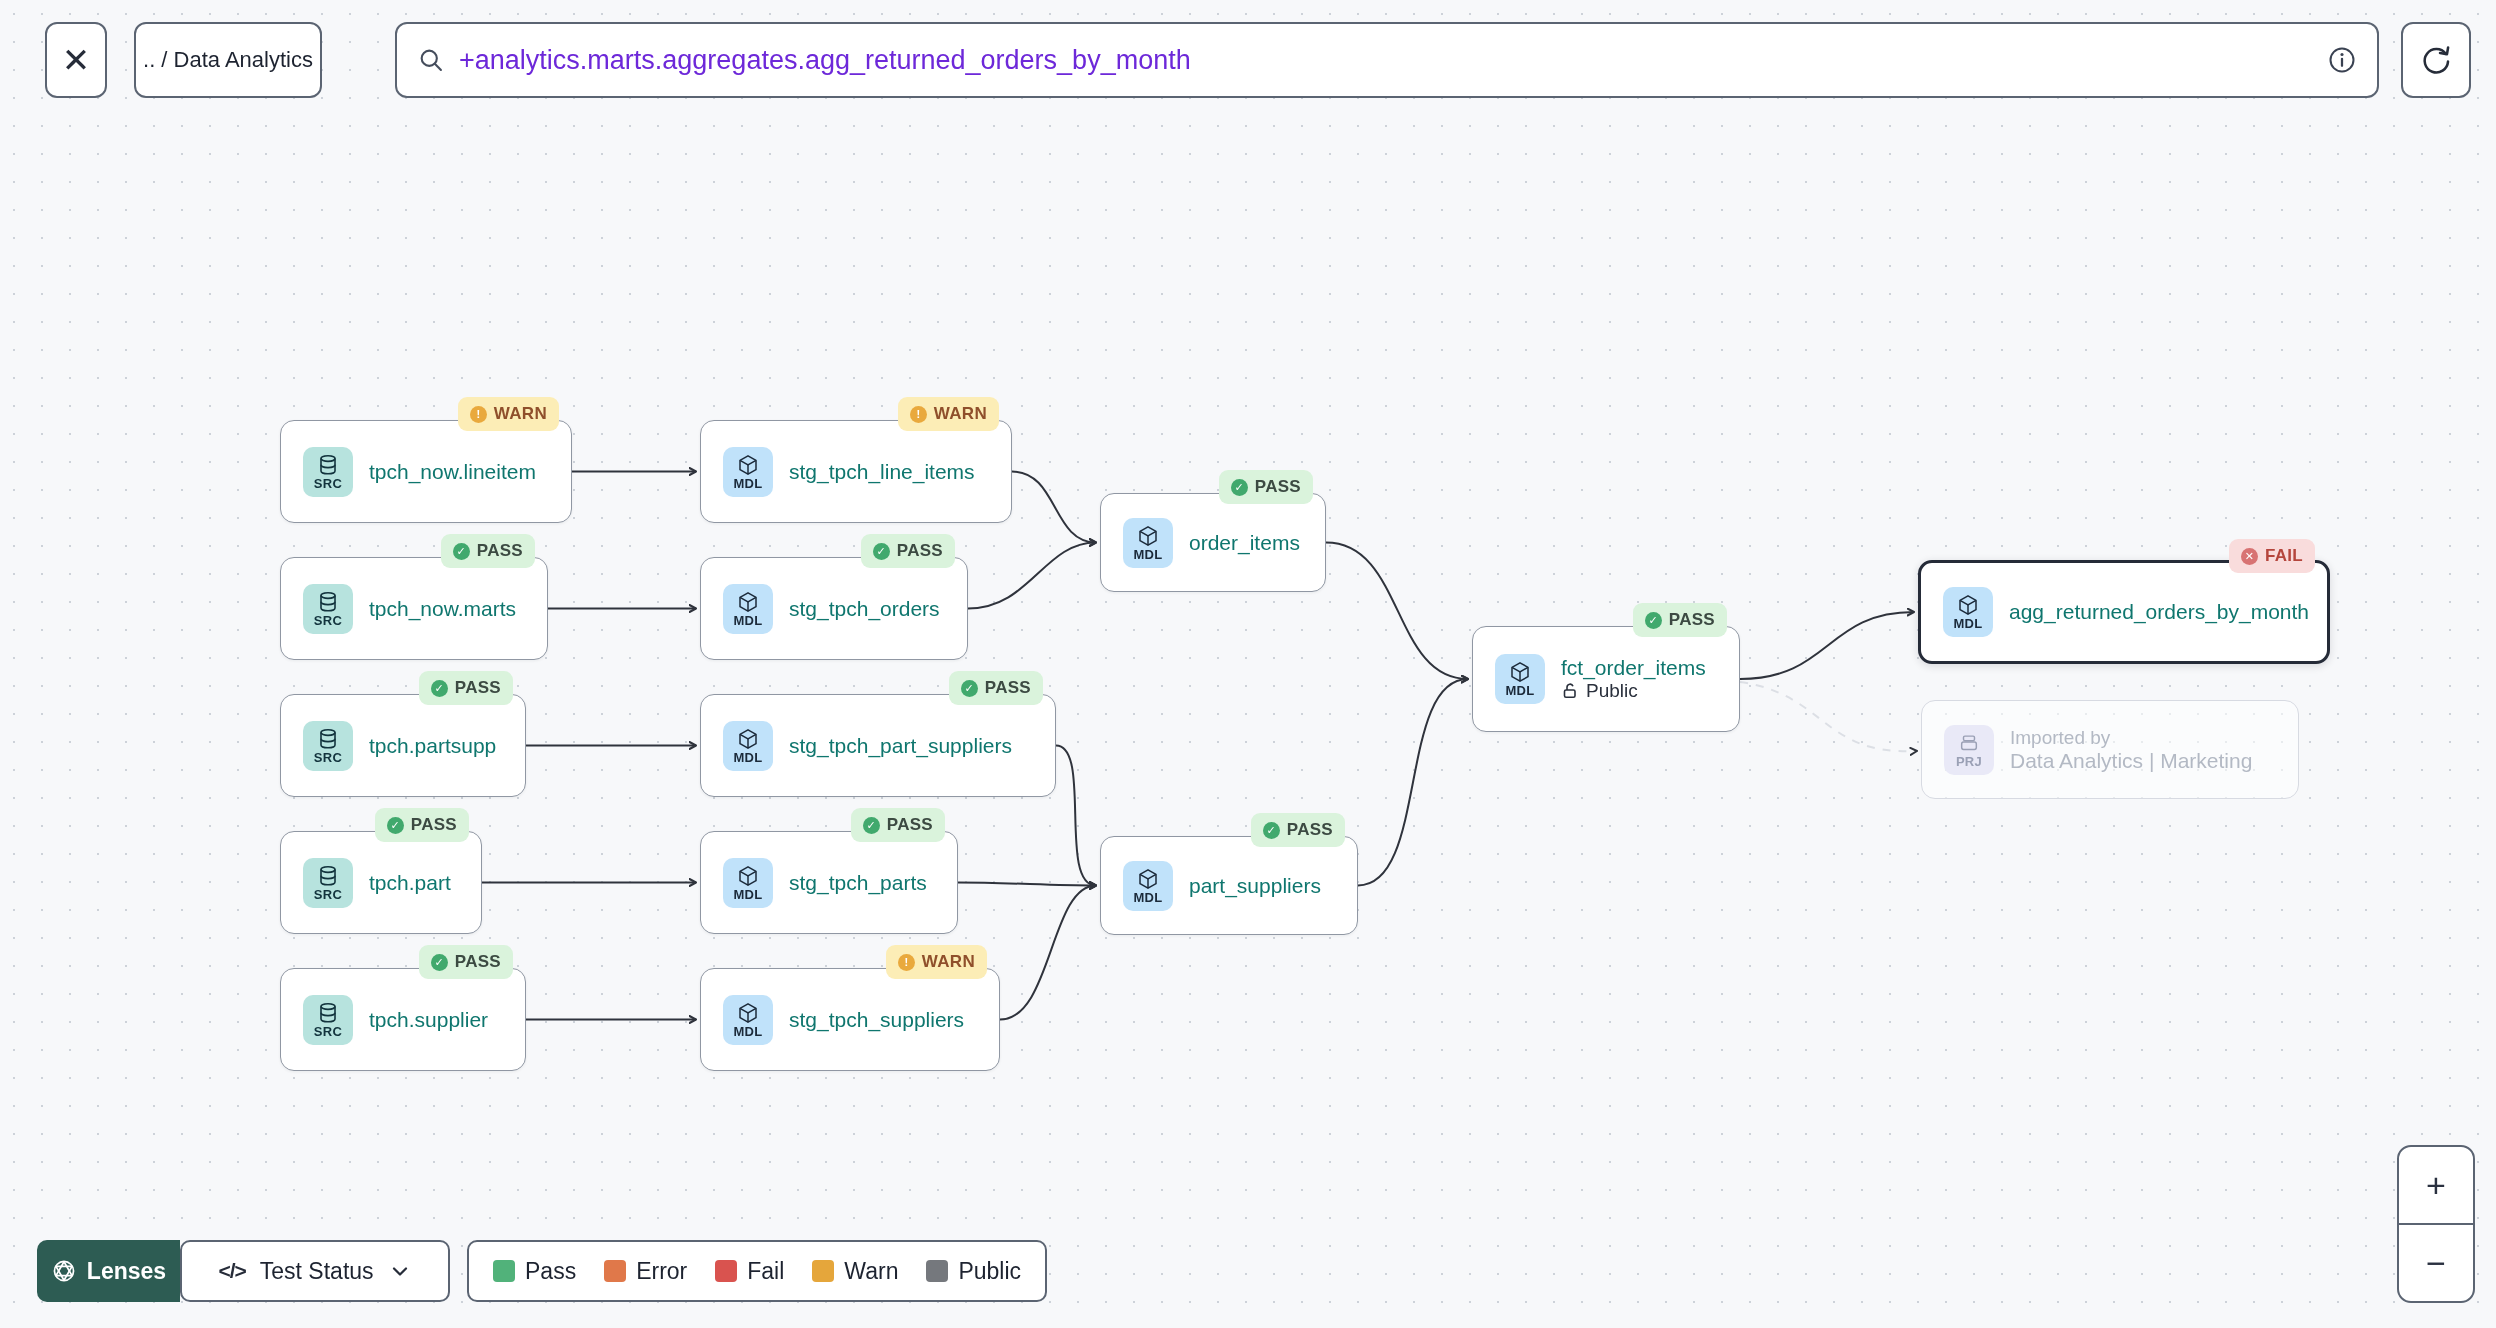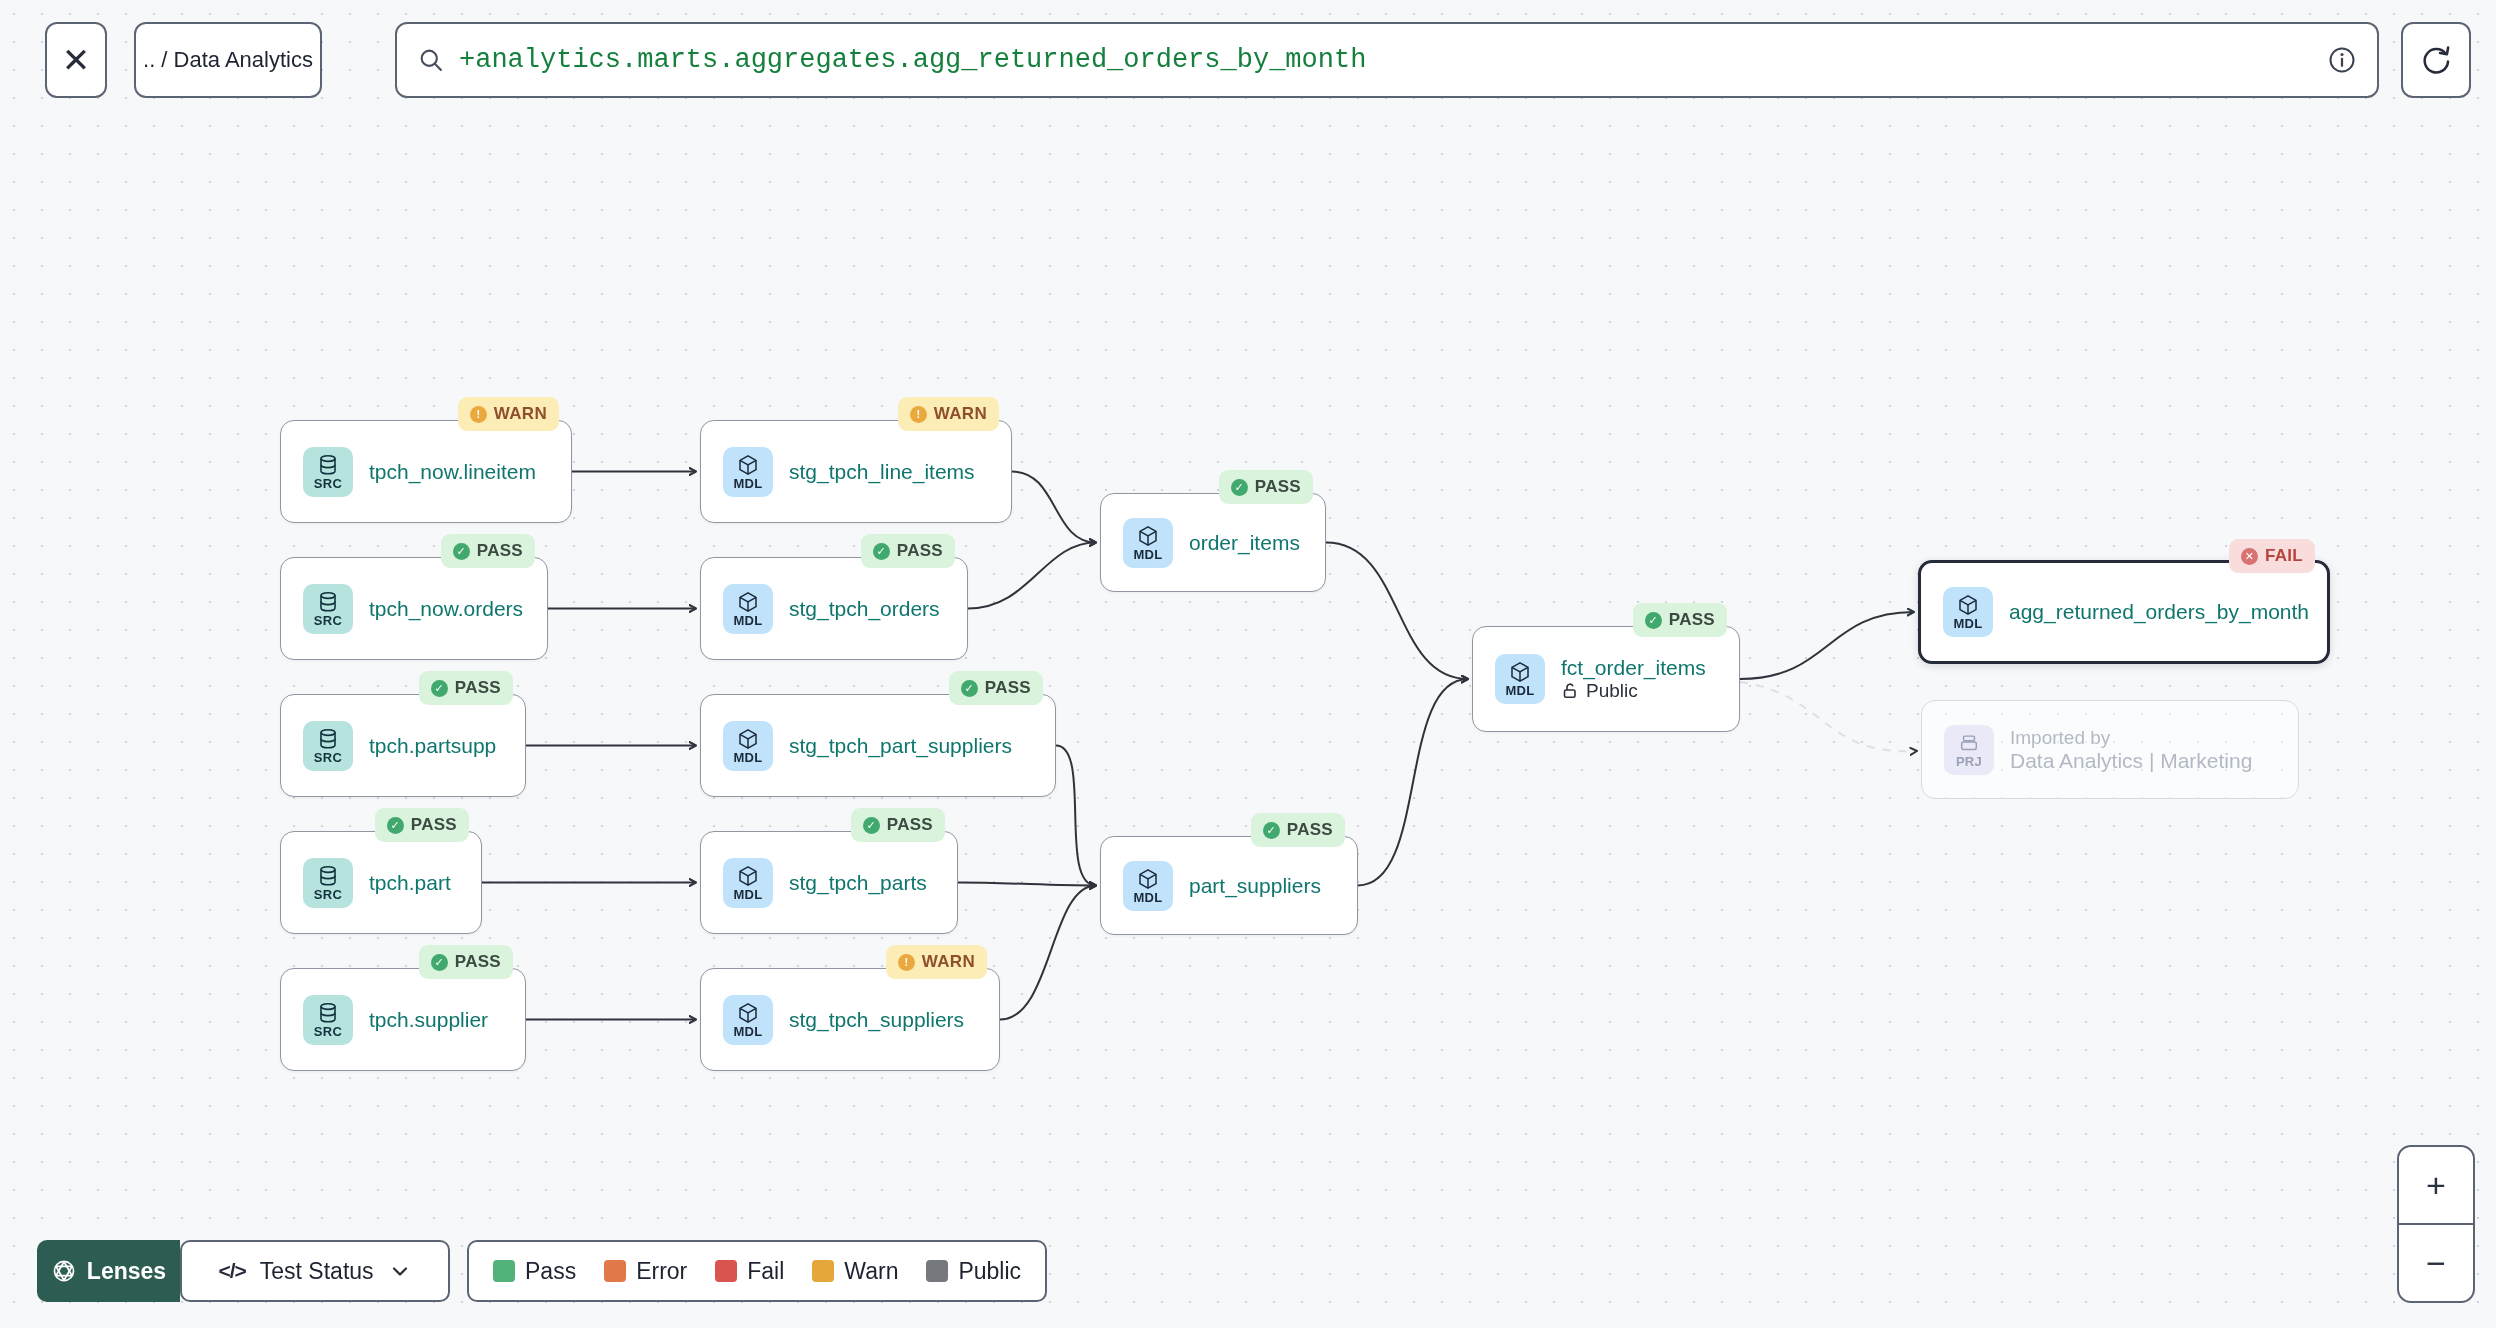--- a/index.html
+++ b/index.html
@@ -18,21 +18,21 @@
     display:flex;align-items:center;justify-content:center;
   }
   .close-btn{left:45px;top:22px;width:62px;height:76px;font-size:34px;font-weight:300;color:#262c39;cursor:pointer;}
   .crumb{left:134px;top:22px;width:188px;height:76px;font-size:22px;color:#1d2330;cursor:pointer;}
   .searchbox{
     left:395px;top:22px;width:1984px;height:76px;justify-content:flex-start;
     padding:0 20px;gap:14px;
   }
   .searchbox input{
     flex:1;border:none;outline:none;background:transparent;
-    font-family:Liberation Mono, monospace;font-size:27px;color:#15803d;padding:0;
+    font-family:Liberation Sans, sans-serif;font-size:27px;color:#6d28d9;padding:0;
   }
   .refresh-btn{left:2401px;top:22px;width:70px;height:76px;cursor:pointer;}
   .iconbtn{display:flex;align-items:center;justify-content:center;cursor:pointer;}
   
   .edges{position:absolute;left:0;top:0;pointer-events:none;}
   .edges path{fill:none;stroke:#2f333c;stroke-width:2;}
   .edges path.dashed{stroke:#dcdfe5;stroke-dasharray:8 8;}
   .node{
     position:absolute;box-sizing:border-box;background:#fff;
     border:1.5px solid #9097a3;border-radius:14px;
@@ -153,21 +153,21 @@
         <span class="chip SRC">
           <span style="display:flex;">
             <svg width="22" height="22" viewBox="0 0 22 22" fill="none" stroke="currentColor" stroke-width="1.6">
               <ellipse cx="11" cy="4.6" rx="7" ry="2.8"></ellipse>
               <path d="M4 4.6 v12.3 c0 1.6 3.1 2.9 7 2.9 s7 -1.3 7 -2.9 V4.6"></path>
               <path d="M4 10.7 c0 1.6 3.1 2.9 7 2.9 s7 -1.3 7 -2.9"></path>
             </svg>
           </span>
           <span class="chip-label">SRC</span>
         </span>
-        <span class="node-label">tpch_now.orders</span>
+        <span class="node-label">tpch_now.marts</span>
         <span class="badge PASS">
           <i class="dot">✓</i>
           <span>PASS</span>
         </span>
       </div>
       <div class="node" style="left: 280px; top: 694px; width: 246px; height: 103px;">
         <span class="chip SRC">
           <span style="display:flex;">
             <svg width="22" height="22" viewBox="0 0 22 22" fill="none" stroke="currentColor" stroke-width="1.6">
               <ellipse cx="11" cy="4.6" rx="7" ry="2.8"></ellipse>

